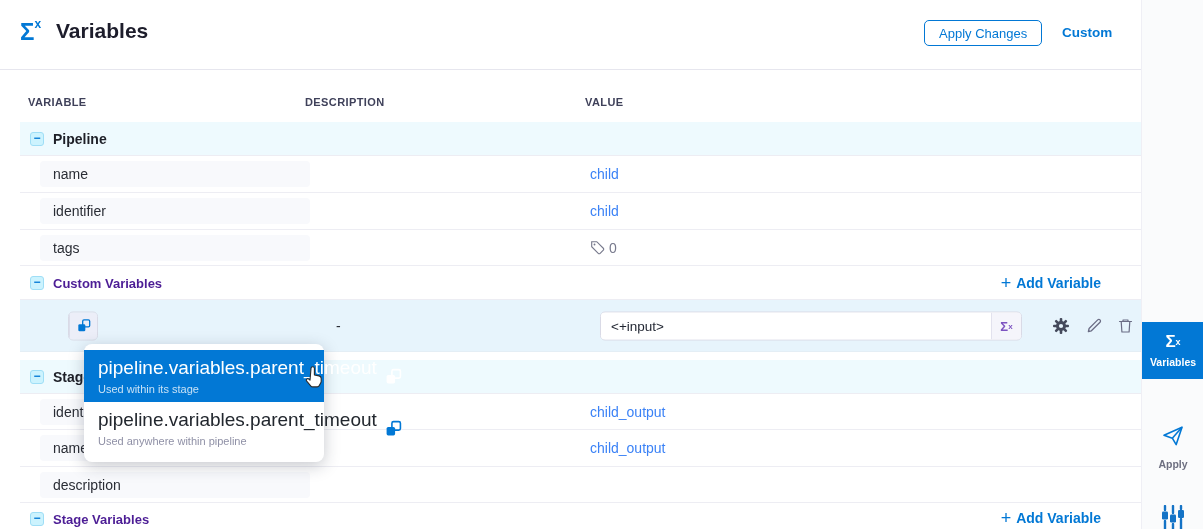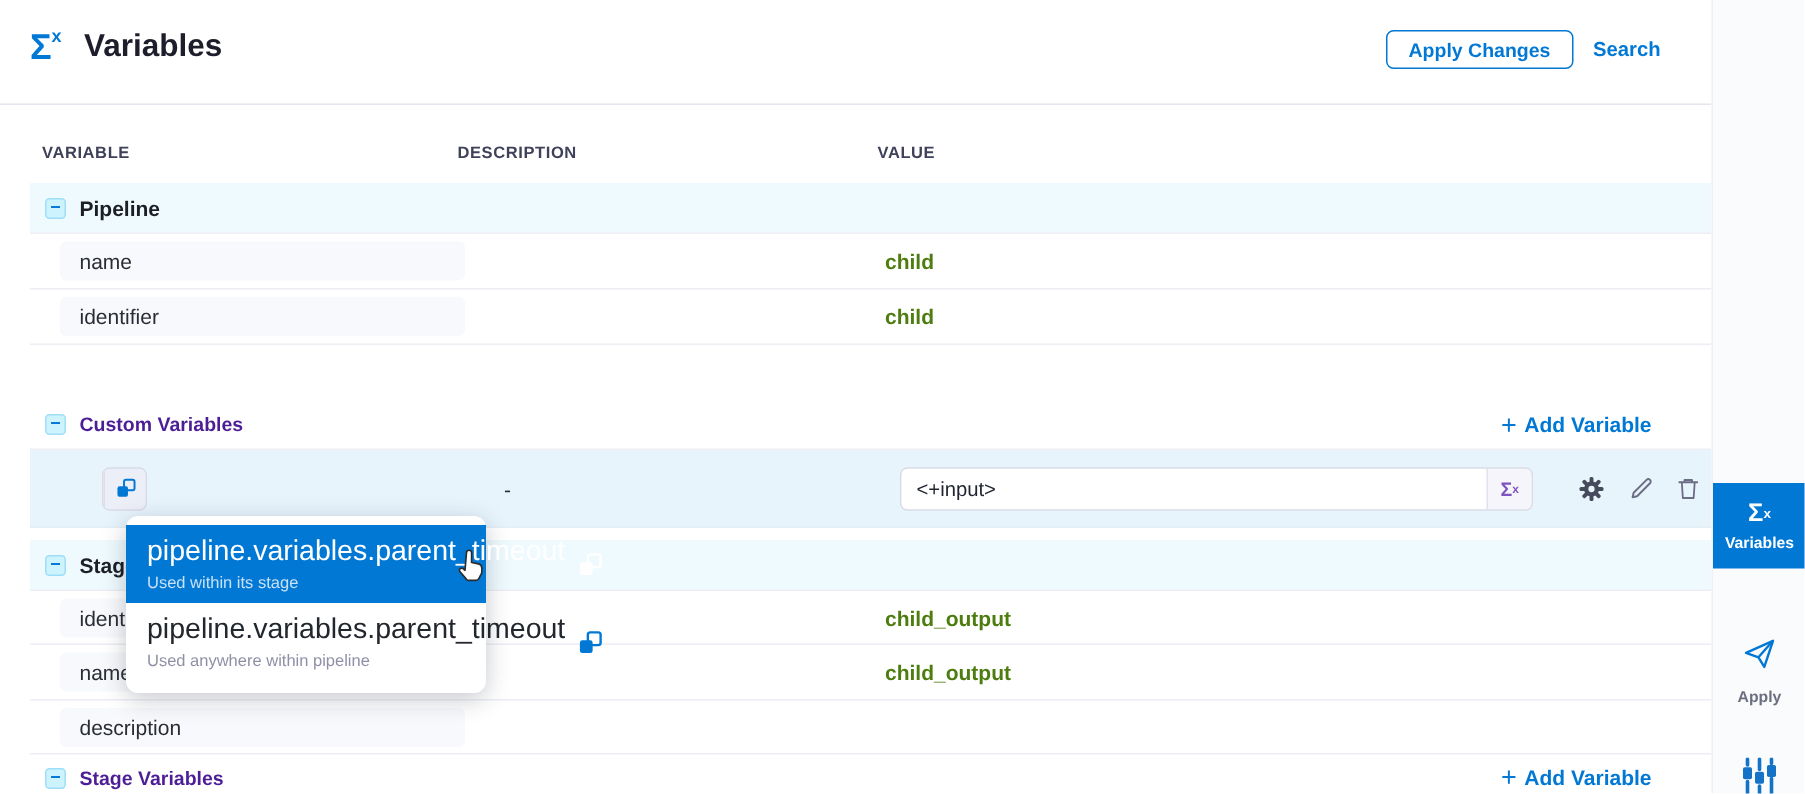--- a/index.html
+++ b/index.html
@@ -12,39 +12,39 @@
             border-bottom:1px solid #e6e6ee; z-index:2; }
   .logo { position:absolute; left:20px; top:17px; color:#0278d5; font-weight:700; font-size:24px; line-height:30px; }
   .logo sup { font-size:12px; font-weight:700; vertical-align:top; line-height:14px; }
   .page-title { position:absolute; left:56px; top:19px; font-size:21px; font-weight:700; color:#1d1d2b; }
   .search-box { position:absolute; left:198px; top:17px; width:420px; height:31px; border:1px solid #d9dae6;
                 border-radius:6px; display:flex; align-items:center; padding:0 10px; background:#fff; }
   .search-box svg { flex:0 0 auto; margin-right:7px; }
   .search-box input { border:none; outline:none; flex:1; font-size:13.5px; color:#1f2430; font-family:inherit; background:transparent; }
   .search-box input::placeholder { color:#9a9bb0; }
   .apply-btn { position:absolute; left:924px; top:20px; height:26px; padding:0 14px; background:#fff;
-               border:1.5px solid #0278d5; border-radius:5px; color:#0278d5; font-size:13px; font-weight:700;
+               border:1.5px solid #0278d5; border-radius:5px; color:#0278d5; font-size:13px; font-weight:400;
                font-family:inherit; cursor:pointer; }
   .discard-link { position:absolute; left:1062px; top:25px; color:#0278d5; font-size:13.5px; font-weight:600; cursor:pointer; }
 
   
   .col-head { position:absolute; top:96px; font-size:11px; font-weight:700; letter-spacing:.4px; color:#3f415a; }
   .row { position:absolute; left:20px; width:1121px; border-bottom:1px solid #ededf3; }
   .row.noborder { border-bottom:none; }
   .row.section { background:#eefafe; }
   .row.editing { background:#e7f4fc; border-bottom:1px solid #e4eef5; }
   .collapse { position:absolute; left:10px; top:50%; transform:translateY(-50%); width:14px; height:14px;
               background:#ccf3fe; border:1px solid #9fdef6; border-radius:3px; color:#0278d5; font-size:12px;
               line-height:11px; text-align:center; cursor:pointer; font-weight:700; }
   .sec-label { position:absolute; left:33px; top:50%; transform:translateY(-50%); font-size:14px; font-weight:700; color:#1d1f27; }
   .sub-label { position:absolute; left:33px; top:50%; transform:translateY(-50%); font-size:13px; font-weight:600; color:#4c1d95; }
   .stripe { position:absolute; left:20px; top:50%; transform:translateY(-50%); width:270px; height:26px;
             background:#f8f9fc; border-radius:4px; }
   .lbl { position:absolute; left:33px; top:50%; transform:translateY(-50%); font-size:14px; color:#2a2d35; cursor:pointer; }
-  .val { position:absolute; left:570px; top:50%; transform:translateY(-50%); font-size:14px; font-weight:700; color:#4d7c0f; }
+  .val { position:absolute; left:570px; top:50%; transform:translateY(-50%); font-size:14px; font-weight:400; color:#3b82f6; }
   .val.muted { color:#77798c; font-weight:400; display:flex; align-items:center; gap:4px; }
   .add-link { position:absolute; right:40px; top:50%; transform:translateY(-50%); color:#0278d5; font-size:14px;
               font-weight:600; cursor:pointer; display:flex; align-items:center; gap:5px; }
   .add-link .plus { font-size:18px; font-weight:500; line-height:14px; }
 
   
   .name-group { position:absolute; left:48px; top:50%; transform:translateY(-50%); height:29px; display:flex;
                 border:1px solid #d9dae6; border-radius:5px; overflow:hidden; background:#fff; }
   .name-group input { width:222px; border:none; outline:none; padding:0 10px; font-size:13.5px; color:#1f2430; font-family:inherit; }
   .copy-chip { width:28px; background:#eceef8; border-left:1px solid #dcdeeb; display:flex; align-items:center;
@@ -88,21 +88,21 @@
 </style>
 </head>
 <body>
 
 <div id="page">
 
   <div class="header">
     <div class="logo"><span>Σ</span><sup>x</sup></div>
     <div class="page-title">Variables</div>
     <button class="apply-btn">Apply Changes</button>
-    <span class="discard-link">Search</span>
+    <span class="discard-link">Custom</span>
   </div>
 
   <div class="col-head" style="left:28px">VARIABLE</div>
   <div class="col-head" style="left:305px">DESCRIPTION</div>
   <div class="col-head" style="left:585px">VALUE</div>
 
   <div class="row section" style="top:122px;height:34px">
     <span class="collapse"><span>−</span></span>
     <span class="sec-label">Pipeline</span>
   </div>
@@ -112,20 +112,31 @@
     <span class="lbl">name</span>
     <span class="val">child</span>
   </div>
 
   <div class="row" style="top:193px;height:37px">
     <span class="stripe"></span>
     <span class="lbl">identifier</span>
     <span class="val">child</span>
   </div>
 
+  <div class="row" style="top:230px;height:36px">
+    <span class="stripe"></span>
+    <span class="lbl">tags</span>
+    <span class="val muted">
+      <svg width="15" height="15" viewBox="0 0 16 16">
+        <path d="M1.8 1.8 h5.4 l7 7 a1.4 1.4 0 0 1 0 2 l-3.4 3.4 a1.4 1.4 0 0 1 -2 0 l-7 -7 z" fill="none" stroke="#77798c" stroke-width="1.2"></path>
+        <circle cx="4.8" cy="4.8" r="1" fill="#77798c"></circle>
+      </svg>
+      <span>0</span>
+    </span>
+  </div>
 
   <div class="row" style="top:266px;height:34px">
     <span class="collapse"><span>−</span></span>
     <span class="sub-label">Custom Variables</span>
     <span class="add-link">
       <span class="plus">+</span>
       <span>Add Variable</span>
     </span>
   </div>
 

